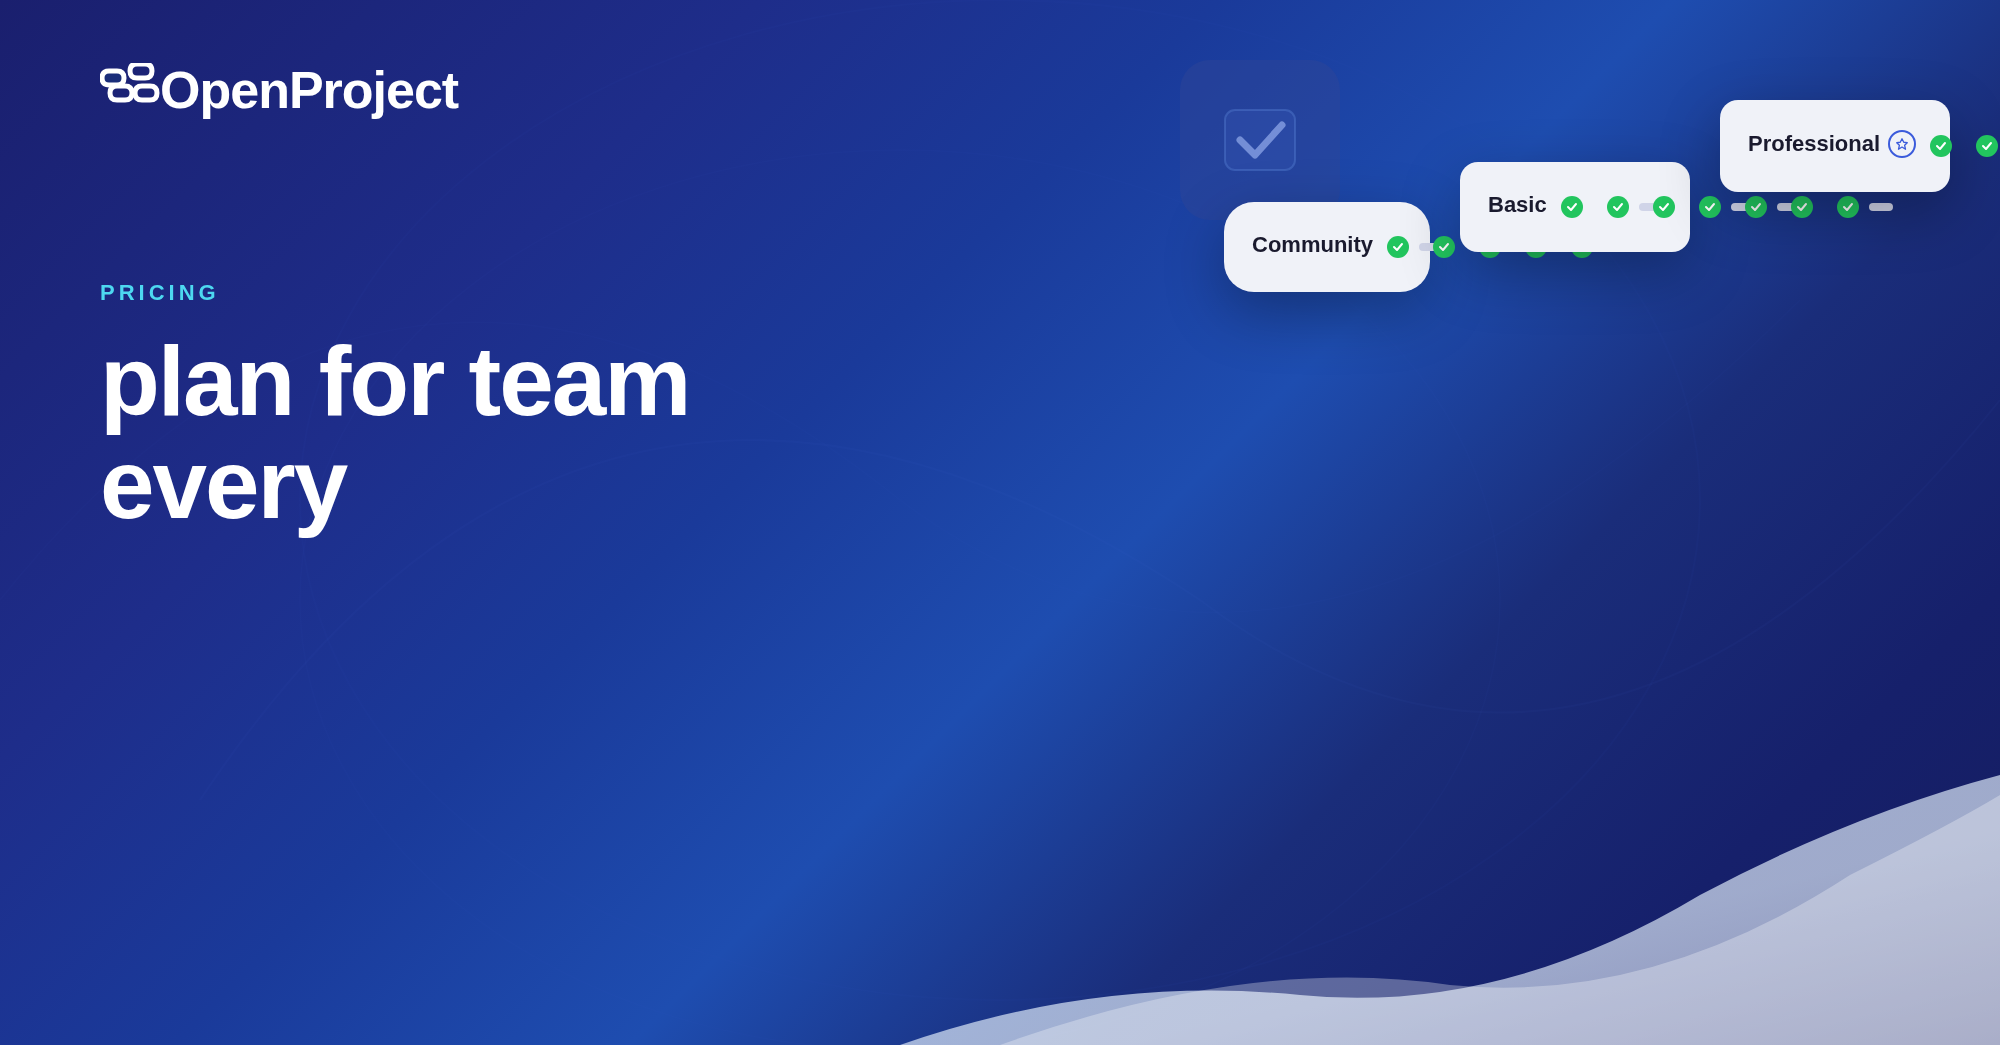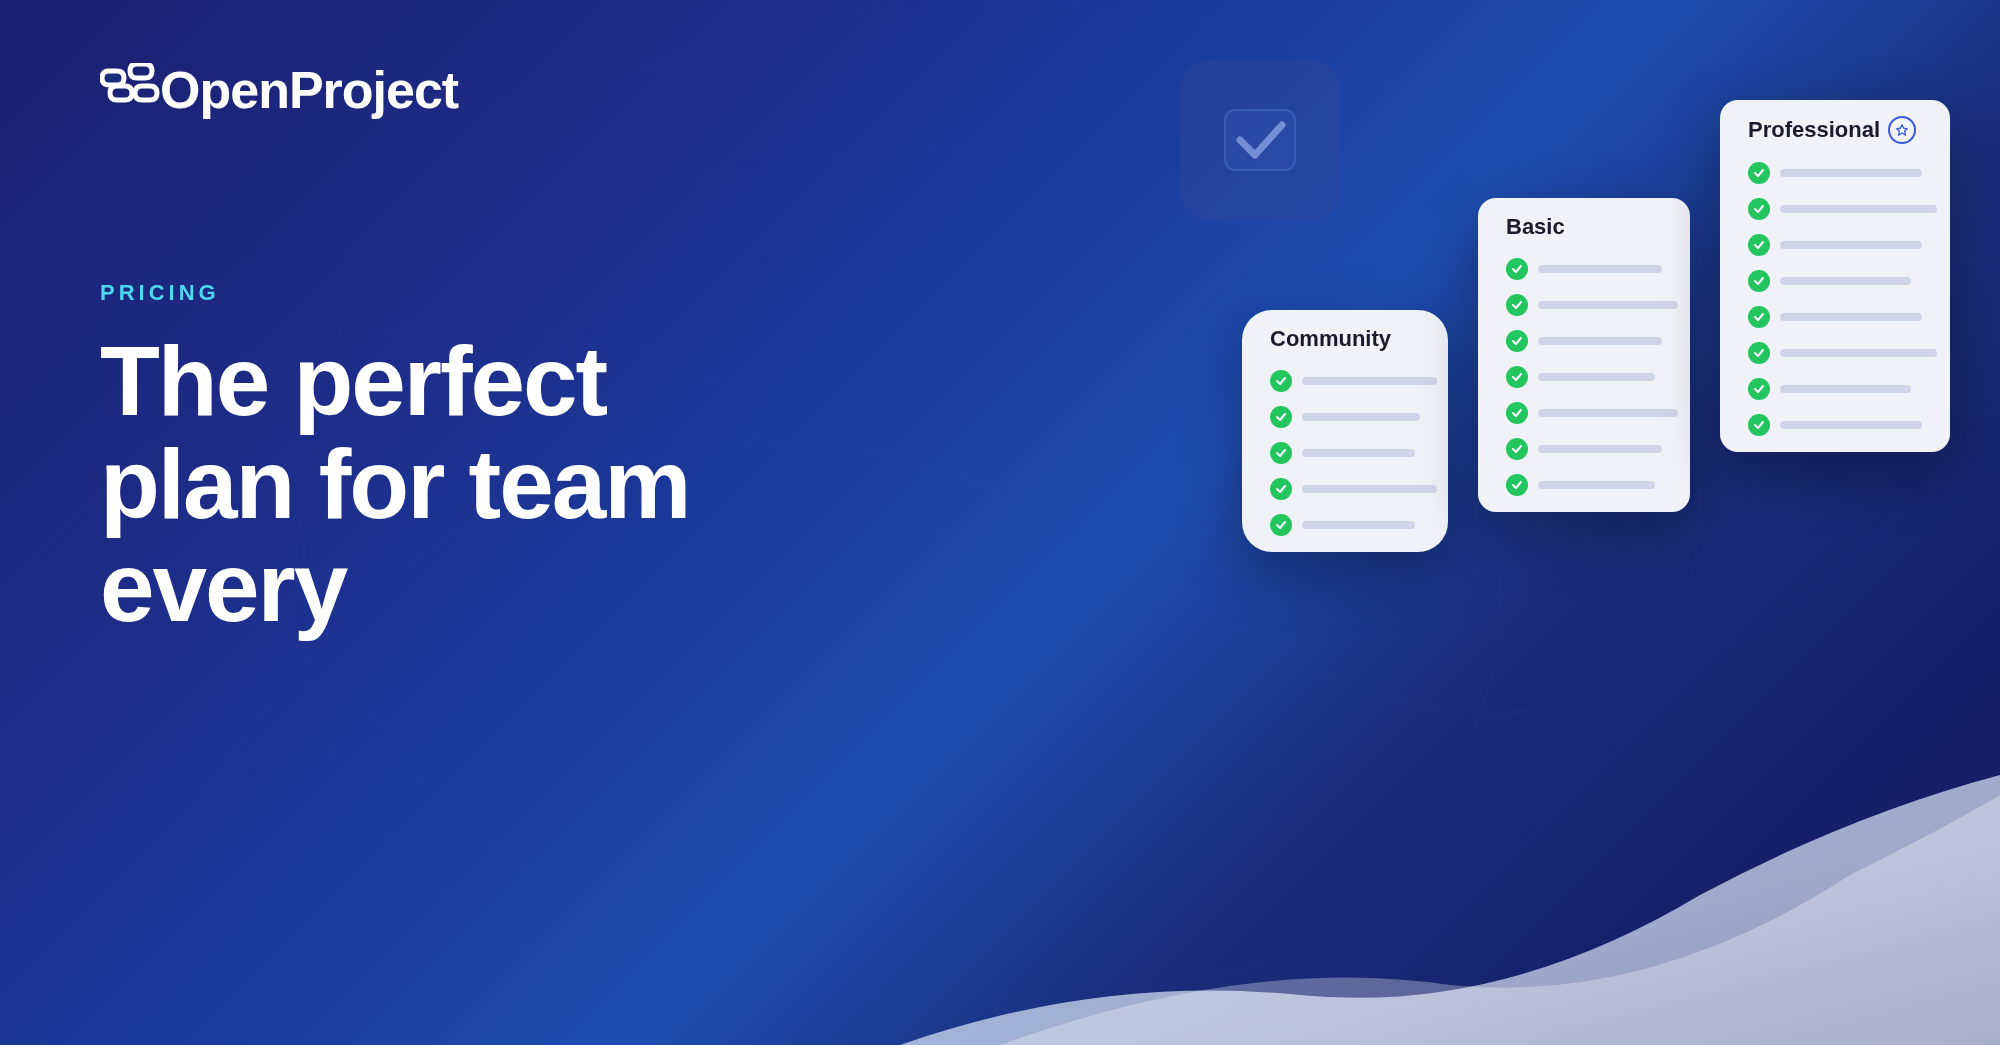--- a/index.html
+++ b/index.html
@@ -82,35 +82,35 @@
       right: 50px;
       display: flex;
       align-items: flex-end;
       gap: 30px;
     }
 
     
     .plan-card {
       background: #f0f2f8;
       border-radius: 18px;
-      padding: 16px 28px;
+      padding: 30px 28px;
       box-shadow: 0 20px 60px rgba(0,0,0,0.3);
       display: flex;
-      flex-direction: column;
+      flex-direction: row;
       gap: 14px;
     }
 
     .plan-card.community {
       width: 206px;
       margin-bottom: 20px;
       border-radius: 30px;
     }
 
     .plan-card.basic {
-      width: 212px;
+      width: 230px;
       margin-bottom: 60px;
     }
 
     .plan-card.professional {
       width: 230px;
       margin-bottom: 120px;
     }
 
     .plan-title {
       font-size: 22px;
@@ -235,21 +235,20 @@
         <path d="M10 30 Q10 23 17 23 L25 23 Q32 23 32 30 Q32 37 25 37 L17 37 Q10 37 10 30Z" fill="none" stroke="white" stroke-width="5"></path>
         <path d="M35 30 Q35 23 42 23 L50 23 Q57 23 57 30 Q57 37 50 37 L42 37 Q35 37 35 30Z" fill="none" stroke="white" stroke-width="5"></path>
       </g>
     </svg>
     <span class="logo-text">OpenProject</span>
   </div>
 
   <div class="pricing-label">PRICING</div>
 
   <div class="headline">
-    <div>The perfect</div>
     <div>plan for team</div>
     <div>every</div>
   </div>
 
   <div class="bg-checkmark-card">
     <svg width="80" height="70" viewBox="0 0 80 70" xmlns="http://www.w3.org/2000/svg">
       <rect x="5" y="5" width="70" height="60" rx="10" fill="rgba(60,90,180,0.4)" stroke="rgba(100,140,220,0.5)" stroke-width="2"></rect>
       <polyline points="20,35 35,50 62,20" fill="none" stroke="rgba(180,200,255,0.8)" stroke-width="7" stroke-linecap="round" stroke-linejoin="round"></polyline>
     </svg>
   </div>

